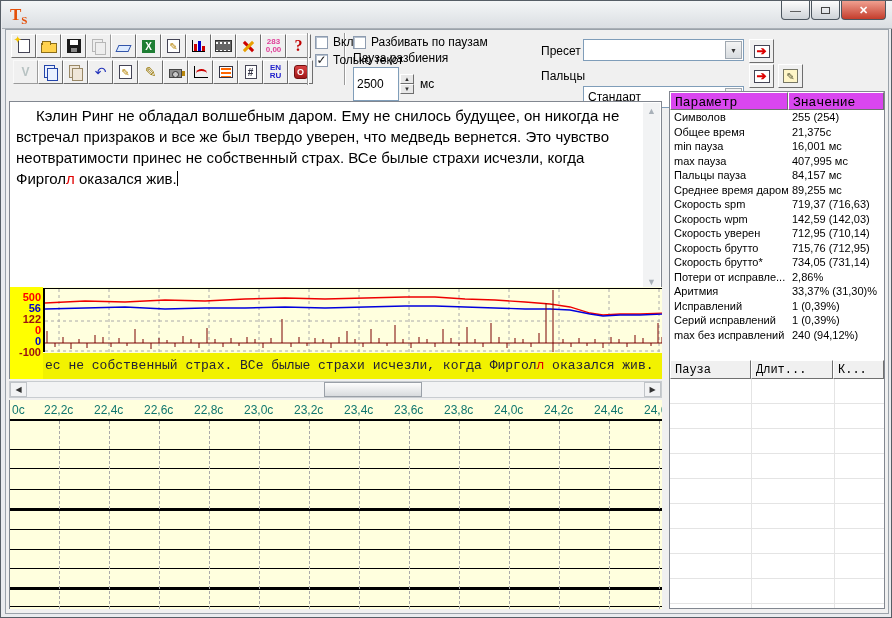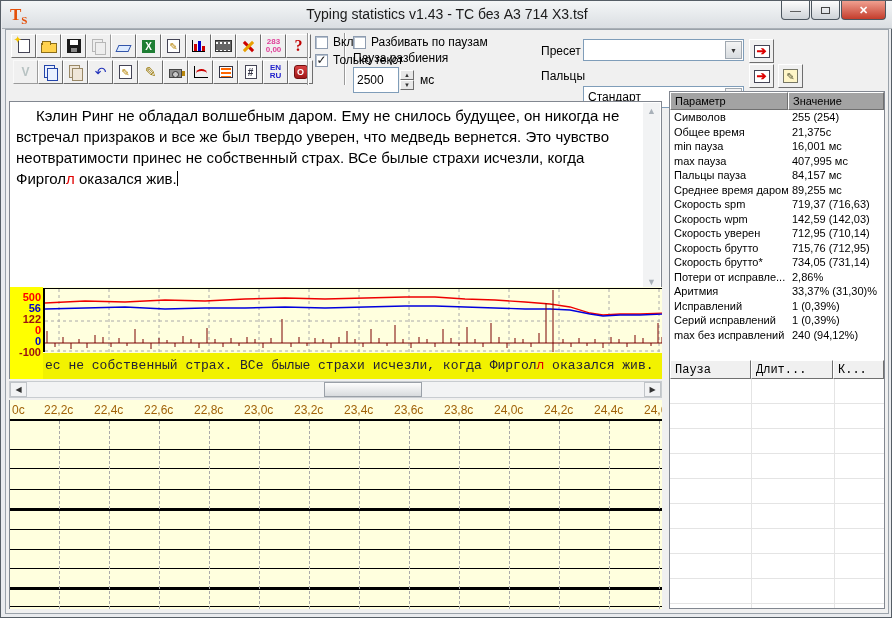--- a/index.html
+++ b/index.html
@@ -92,21 +92,21 @@
   .i-exparrow { width:16px; height:13px; background:#fff; border:1px solid #445;
                 color:#D00; font-weight:bold; font-size:12px; line-height:11px; text-align:center; }
   .i-notepad { width:15px; height:14px; background:#FFF6C8; border:1px solid #776; color:#553;
                font-size:10px; line-height:13px; text-align:center; }
   
   .cbrow { position:absolute; display:flex; align-items:center; font-size:12px; color:#000; }
   .cbox { width:13px; height:13px; background:#fff; border:1px solid #8E9CB0;
           box-shadow:inset 1px 1px 0 #B7C2CF; margin-right:5px; font-size:12px;
           line-height:11px; text-align:center; color:#222; }
   .lbl { font-size:12px; color:#000; }
-  .numin { width:46px; height:26px; border:1px solid #7F9DB9; font-size:12px; padding:2px 3px;
+  .numin { width:46px; height:34px; border:1px solid #7F9DB9; font-size:12px; padding:2px 3px;
            font-family:"Liberation Sans",sans-serif; }
   .spin { display:inline-flex; flex-direction:column; margin-left:1px; }
   .spin b { width:14px; height:10px; border:1px solid; border-color:#fff #6E6E6E #6E6E6E #fff;
             background:#E8E8E8; font-size:6px; line-height:8px; text-align:center; color:#333; }
   .dd { height:22px; background:#fff; border:1px solid #7F9DB9; position:relative;
         font-size:12px; padding:3px 20px 3px 4px; }
   .ddbtn { position:absolute; right:1px; top:1px; bottom:1px; width:17px;
            background:linear-gradient(#F4F4F4,#D8DCE0); border:1px solid #A0A8B0;
            font-size:7px; color:#333; text-align:center; line-height:18px; }
   
@@ -132,57 +132,56 @@
   
   .hscroll { position:absolute; left:8px; top:380px; width:653px; height:17px;
              background:#F2F3F4; border:1px solid #C8CCD0; }
   .hsar { position:absolute; top:0; width:17px; height:15px; background:#F2F3F4;
           border:1px solid #C0C4C8; font-size:8px; line-height:14px; text-align:center; color:#333; }
   .hsthumb { position:absolute; left:314px; top:0; width:98px; height:15px;
              background:linear-gradient(#FDFDFD,#D8DBDE); border:1px solid #9AA0A8; }
   
   .taxis { position:absolute; left:8px; top:399px; width:653px; height:31px;
            background:#FFFFDE; border-left:1px solid #808890; overflow:hidden; }
-  .taxis .tl { position:absolute; top:3px; font-size:12px; color:#a16207; }
+  .taxis .tl { position:absolute; top:3px; font-size:12px; color:#0f766e; }
   .taxis .baseline { position:absolute; left:0; right:0; top:19px; height:2px; background:#000; }
   .taxis .tick { position:absolute; top:21px; width:1px; height:8px;
                  border-left:1px dashed #999; }
   
   .kb { position:absolute; left:8px; top:430px; width:653px; height:178px;
         background:#FFFFDE; border-left:1px solid #808890; overflow:hidden; }
   .kb .hl { position:absolute; left:0; right:0; background:#000; }
   .kb .vd { position:absolute; top:0; bottom:0; width:1px; border-left:1px dashed #AAA; }
   
   .rpanel { position:absolute; left:668px; top:90px; width:216px; height:518px; background:#fff;
             border:1px solid #828790; }
   .ptable { position:absolute; left:0; top:0; width:214px; }
   .phead { display:flex; height:18px; }
-  .phead div { background:#a3a3a3; border:1px solid; border-color:#FFF #707070 #707070 #FFF;
-               font-size:11px; padding:2px 4px; }
+  .phead div { background:#d946ef; border:1px solid; border-color:#FFF #707070 #707070 #FFF;
+               font-size:13px; padding:2px 4px;font-family:Liberation Mono, monospace; }
   .ph1 { width:118px; } .ph2 { width:96px; }
   .prow { display:flex; height:14.5px; font-size:11px; color:#000; }
   .prow .c1 { width:118px; padding:1px 0 0 4px; white-space:nowrap; overflow:hidden; }
   .prow .c2 { width:96px; padding:1px 0 0 4px; white-space:nowrap; overflow:hidden; }
   .pausehead { position:absolute; left:0; top:268px; display:flex; height:19px; }
   .pausehead div { background:#F0F0F0; border:1px solid; border-color:#FFF #707070 #707070 #FFF;
                    font-family:"Liberation Mono",monospace; font-size:12px; padding:2px 4px;
                    white-space:nowrap; overflow:hidden; }
   .pc1 { width:81px; } .pc2 { width:82px; } .pc3 { width:51px; }
   .pausebody { position:absolute; left:0; top:287px; width:214px; height:229px; background:#fff;
       background-image:repeating-linear-gradient(#fff 0 24px,#E4E4E4 24px 25px); }
   .pausebody .cl { position:absolute; top:0; bottom:0; width:1px; background:#E4E4E4; }
 </style>
 </head>
 <body>
 
 <div class="win">
 
   <div class="titlebar">
     <span class="appicon"><span class="t1">T</span><span class="t2">S</span></span>
-    <div class="title">Typing statistics v1.43 - TC без А3 714 Х3.tsf</div>
     <div class="caps">
       <div class="cap">—</div>
       <div class="cap">
           <span class="maxbox"></span>
         </div>
       <div class="cap close">✕</div>
     </div>
   </div>
 
   <div class="client"></div>

